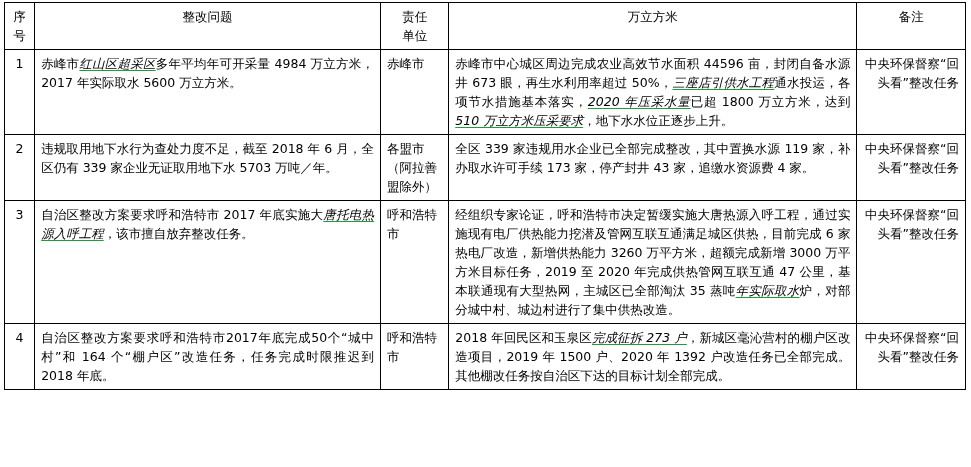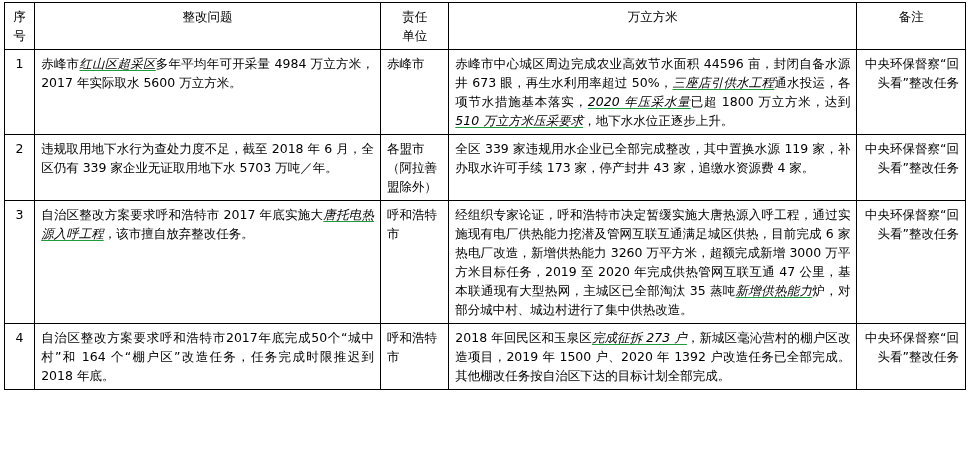--- a/index.html
+++ b/index.html
@@ -120,21 +120,21 @@
           <td class="idx">2</td>
           <td class="issue"><span>违规取用地下水行为查处力度不足，截至 2018 年 6 月，全区仍有 339 家企业无证取用地下水 5703 万吨／年。</span></td>
           <td class="unit">各盟市（阿拉善盟除外）</td>
           <td class="status"><span>全区 339 家违规用水企业已全部完成整改，其中置换水源 119 家，补办取水许可手续 173 家，停产封井 43 家，追缴水资源费 4 家。</span></td>
           <td class="remark">中央环保督察“回头看”整改任务</td>
         </tr>
         <tr>
           <td class="idx">3</td>
           <td class="issue"><span>自治区整改方案要求呼和浩特市 2017 年底实施大</span><span class="u-green">唐托电热源入呼工程</span><span>，该市擅自放弃整改任务。</span></td>
           <td class="unit">呼和浩特市</td>
-          <td class="status"><span>经组织专家论证，呼和浩特市决定暂缓实施大唐热源入呼工程，通过实施现有电厂供热能力挖潜及管网互联互通满足城区供热，目前完成 6 家热电厂改造，新增供热能力 3260 万平方米，超额完成新增 3000 万平方米目标任务，2019 至 2020 年完成供热管网互联互通 47 公里，基本联通现有大型热网，主城区已全部淘汰 35 蒸吨</span><span class="u-green">新增供热能力</span><span>炉，对部分城中村、城边村进行了集中供热改造。</span></td>
+          <td class="status"><span>经组织专家论证，呼和浩特市决定暂缓实施大唐热源入呼工程，通过实施现有电厂供热能力挖潜及管网互联互通满足城区供热，目前完成 6 家热电厂改造，新增供热能力 3260 万平方米，超额完成新增 3000 万平方米目标任务，2019 至 2020 年完成供热管网互联互通 47 公里，基本联通现有大型热网，主城区已全部淘汰 35 蒸吨</span><span class="u-green">年实际取水</span><span>炉，对部分城中村、城边村进行了集中供热改造。</span></td>
           <td class="remark">中央环保督察“回头看”整改任务</td>
         </tr>
         <tr>
           <td class="idx">4</td>
           <td class="issue"><span>自治区整改方案要求呼和浩特市2017年底完成50个“城中村”和 164 个“棚户区”改造任务，任务完成时限推迟到 2018 年底。</span></td>
           <td class="unit">呼和浩特市</td>
           <td class="status"><span>2018 年回民区和玉泉区</span><span class="u-green">完成征拆 273 户</span><span>，新城区毫沁营村的棚户区改造项目，2019 年 1500 户、2020 年 1392 户改造任务已全部完成。其他棚改任务按自治区下达的目标计划全部完成。</span></td>
           <td class="remark">中央环保督察“回头看”整改任务</td>
         </tr>
       </tbody>

